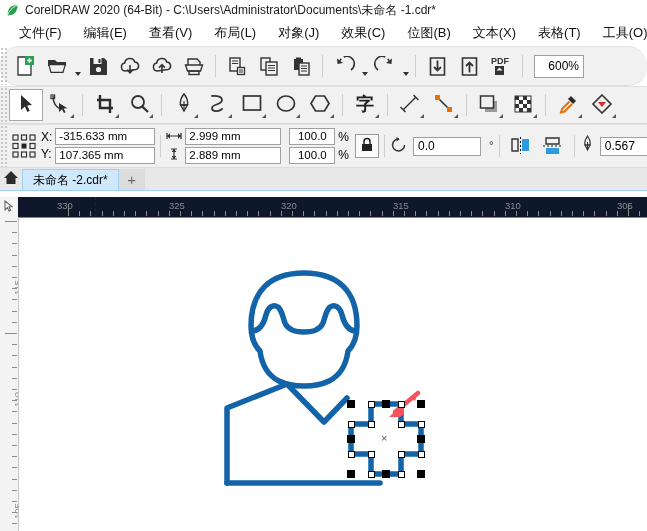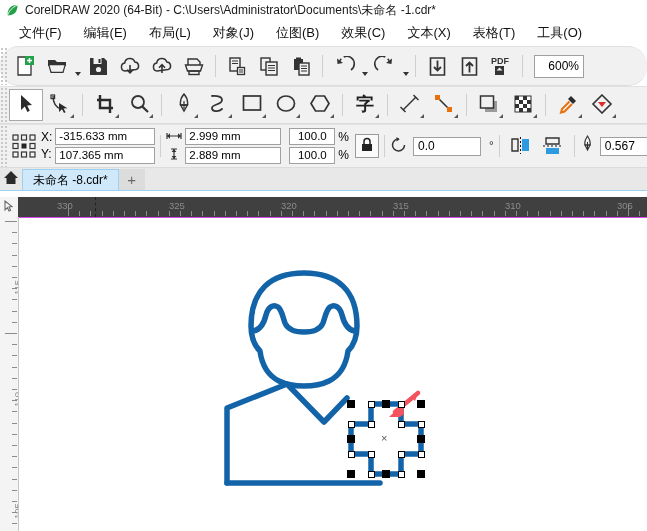--- a/index.html
+++ b/index.html
@@ -77,21 +77,21 @@
   .home-ico{width:22px;height:22px;display:flex;align-items:center;justify-content:center;
             flex:0 0 auto;cursor:default;}
   .doc-tab{height:21px;background:#cfe9fb;display:flex;align-items:center;padding:0 10px;
            font-size:12px;color:#000;border:1px solid #9fd0ef;border-bottom:none;
            box-sizing:border-box;cursor:default;}
   .add-tab{width:26px;height:21px;background:#dcdcdc;display:flex;align-items:center;
            justify-content:center;font-size:15px;color:#6a6a6a;cursor:default;}
 
   
   .ruler-h{position:absolute;left:18px;top:197px;width:629px;height:20px;
-           background:#404040;border-bottom:1px solid #d946ef;overflow:hidden;}
+           background:#0f172a;border-bottom:1px solid #d946ef;overflow:hidden;}
   .ruler-v{position:absolute;left:0;top:217px;width:18px;height:314px;
            background:#f4f4f4;border-right:1px solid #c6c6c6;overflow:hidden;}
   .r-corner{position:absolute;left:0;top:197px;width:18px;height:20px;background:#f4f4f4;
             border-right:1px solid #c6c6c6;border-bottom:1px solid #c6c6c6;
             display:flex;align-items:center;justify-content:center;}
   .tick{position:absolute;background:#8b8b8b;}
   .rlabel{position:absolute;font-size:9.5px;color:#8a8a90;font-family:"Liberation Sans",sans-serif;}
   .rlabel-v{position:absolute;font-size:9.5px;color:#8a8a90;
             transform:rotate(-90deg);transform-origin:left top;white-space:nowrap;}
   .guide-dash{position:absolute;top:0;height:20px;width:0;border-left:1px dashed #222;}
@@ -116,24 +116,25 @@
         <path d="M1.5 11.5 C1.5 4 5 1 11.5 1 C11.5 8 8 11.5 1.5 11.5 Z" fill="#24A148"></path>
         <path d="M1.5 11.5 C3 7 6 3.5 11.5 1" stroke="#ffffff" stroke-width="0.9" fill="none"></path>
       </svg>
     </span>
     <span class="title-text">CorelDRAW 2020 (64-Bit) - C:\Users\Administrator\Documents\未命名 -1.cdr*</span>
   </div>
 
   <div class="menubar">
     <div class="menu-item">文件(F)</div>
     <div class="menu-item">编辑(E)</div>
+    <div class="menu-item">查看(V)</div>
     <div class="menu-item">布局(L)</div>
     <div class="menu-item">对象(J)</div>
+    <div class="menu-item">效果(C)</div>
     <div class="menu-item">位图(B)</div>
-    <div class="menu-item">效果(C)</div>
     <div class="menu-item">文本(X)</div>
     <div class="menu-item">表格(T)</div>
     <div class="menu-item">工具(O)</div>
   </div>
 
   <div class="toolbar std-toolbar">
     <div class="grip"></div>
 
     <div class="tbtn">
       <span>
@@ -581,21 +582,21 @@
   </div>
 
   <div class="tabbar">
     <div class="home-ico">
       <span>
         <svg width="16" height="15" viewBox="0 0 16 15">
           <path d="M8 1 L15 8 H12.5 V14 H3.5 V8 H1 Z" fill="#2b2b2b"></path>
         </svg>
       </span>
     </div>
-    <div class="doc-tab">未命名 -8.cdr*</div>
+    <div class="doc-tab">未命名 -2.cdr*</div>
     <div class="add-tab">+</div>
   </div>
 
   <div class="r-corner">
     <span>
       <svg width="12" height="12" viewBox="0 0 12 12">
         <path d="M2 1 L2 10 L4.4 7.6 L6 11 L7.6 10.2 L6 7 L9 6.6 Z" fill="none" stroke="#6a6a6a" stroke-width="1.1"></path>
       </svg>
     </span>
   </div>

